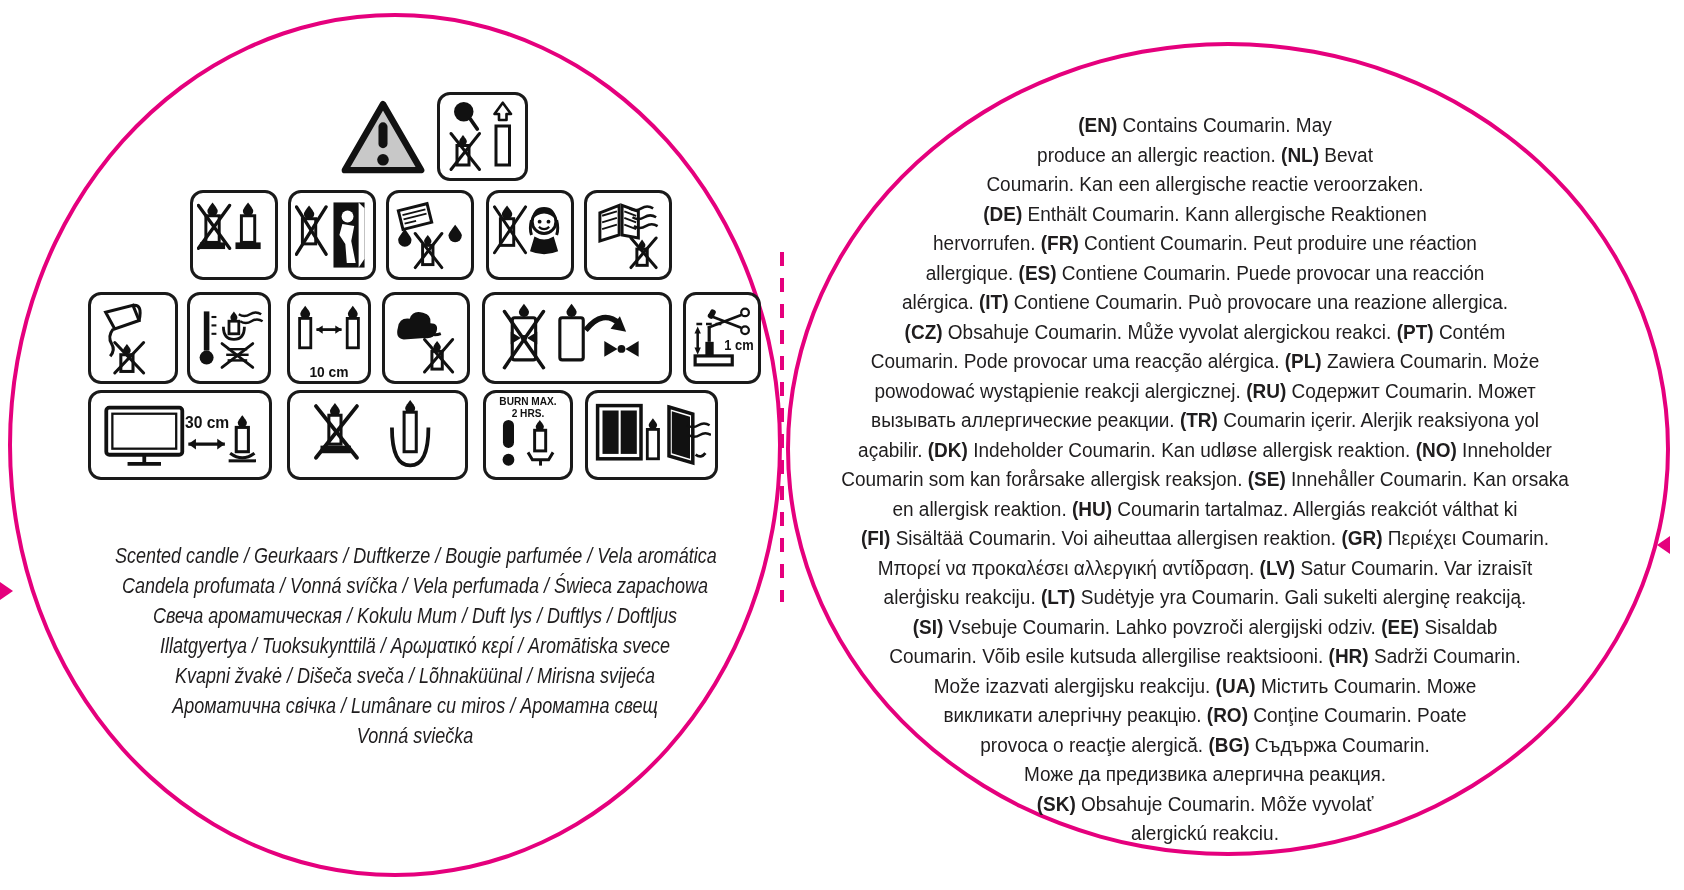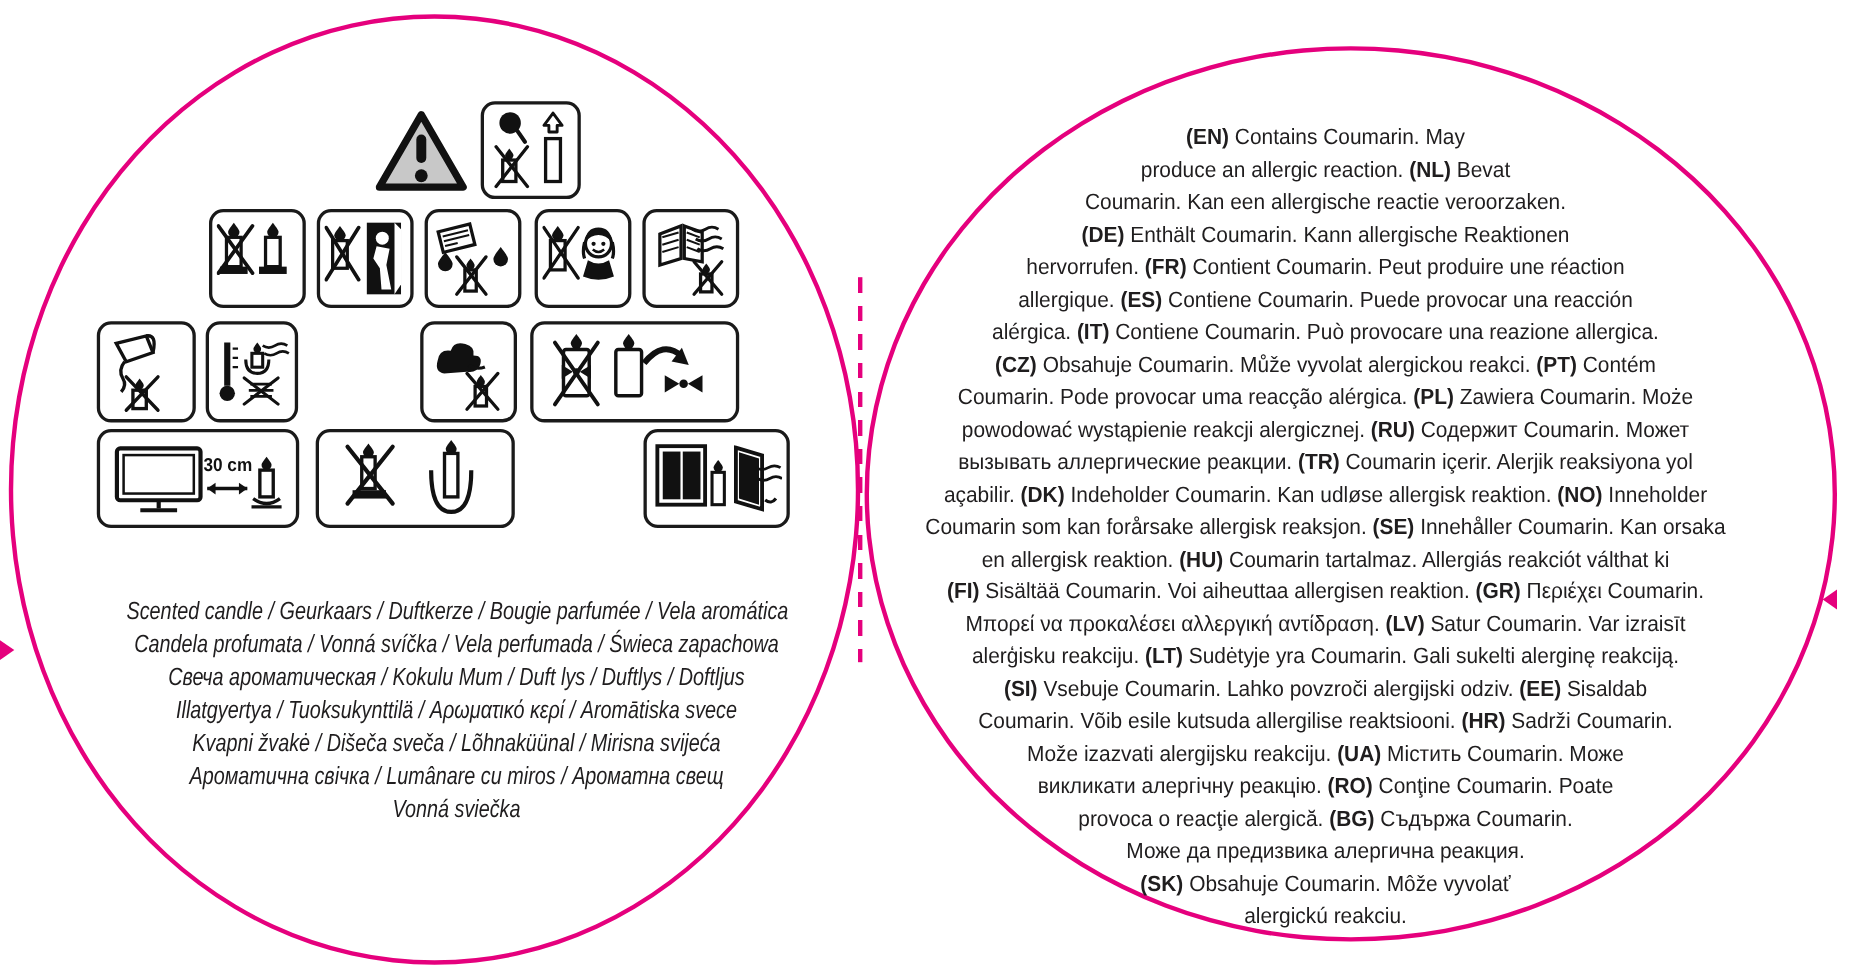--- a/index.html
+++ b/index.html
@@ -168,20 +168,34 @@
           <path d="M42 34 Q42 52 57 52 Q72 52 72 34" fill="none" stroke="#111" stroke-width="4"></path>
           <path d="M64 16 q8 5 16 0 q8 -5 16 0" fill="none" stroke="#111" stroke-width="3.5"></path>
           <path d="M66 26 q8 5 16 0 q8 -5 16 0" fill="none" stroke="#111" stroke-width="3.5"></path>
           <line x1="48" y1="66" x2="76" y2="66" stroke="#111" stroke-width="3.5"></line>
           <line x1="46" y1="74" x2="78" y2="74" stroke="#111" stroke-width="3.5"></line>
           <line x1="48" y1="82" x2="76" y2="82" stroke="#111" stroke-width="3.5"></line>
           <line x1="40" y1="58" x2="84" y2="92" stroke="#111" stroke-width="4" stroke-linecap="round"></line>
           <line x1="84" y1="58" x2="40" y2="92" stroke="#111" stroke-width="4" stroke-linecap="round"></line>
         </svg></div>
   </div>
+  <div class="picto" style="left:287px;top:292px;width:84px;height:92px;">
+    <div class="slot" style="bottom:18px;"><svg viewBox="0 0 100 84" preserveAspectRatio="xMidYMid meet" xmlns="http://www.w3.org/2000/svg">
+          <path d="M16 6 C21.32 13 23 15.520000000000001 23 17.479999999999997 A7 7 0 0 1 9 17.479999999999997 C9 15.520000000000001 10.68 13 16 6Z" fill="#111"></path>
+          <line x1="16" y1="20" x2="16" y2="24" stroke="#111" stroke-width="2.5"></line>
+          <rect x="8" y="24" width="16" height="42" fill="none" stroke="#111" stroke-width="4"></rect>
+          <path d="M84 6 C89.32 13 91 15.520000000000001 91 17.479999999999997 A7 7 0 0 1 77 17.479999999999997 C77 15.520000000000001 78.68 13 84 6Z" fill="#111"></path>
+          <line x1="84" y1="20" x2="84" y2="24" stroke="#111" stroke-width="2.5"></line>
+          <rect x="76" y="24" width="16" height="42" fill="none" stroke="#111" stroke-width="4"></rect>
+          <line x1="32" y1="40" x2="68" y2="40" stroke="#111" stroke-width="4"></line>
+          <path d="M32 40 L41 34 V46Z" fill="#111"></path>
+          <path d="M68 40 L59 34 V46Z" fill="#111"></path>
+        </svg></div>
+    <div class="plabel" id="lbl-10cm">10 cm</div>
+  </div>
   <div class="picto" style="left:382px;top:292px;width:88px;height:92px;">
     <div class="slot"><svg viewBox="0 0 100 100" preserveAspectRatio="xMidYMid meet" xmlns="http://www.w3.org/2000/svg">
           <path d="M12 36 Q14 22 28 24 Q32 12 46 16 Q58 19 56 30 Q68 30 64 42 Q60 52 48 50 L20 52 Q8 50 12 36Z" fill="#111"></path>
           <path d="M50 42 q10 6 20 2" fill="none" stroke="#111" stroke-width="4"></path>
           <path d="M65 54 C68.8 59 70 60.8 70 62.2 A5 5 0 0 1 60 62.2 C60 60.8 61.2 59 65 54Z" fill="#111"></path>
           <line x1="65" y1="64" x2="65" y2="68" stroke="#111" stroke-width="2.5"></line>
           <rect x="58" y="68" width="14" height="24" fill="none" stroke="#111" stroke-width="4"></rect>
           <line x1="48" y1="52" x2="86" y2="96" stroke="#111" stroke-width="4" stroke-linecap="round"></line>
           <line x1="86" y1="52" x2="48" y2="96" stroke="#111" stroke-width="4" stroke-linecap="round"></line>
         </svg></div>
@@ -197,20 +211,37 @@
           <line x1="52" y1="16" x2="2" y2="88" stroke="#111" stroke-width="4.5" stroke-linecap="round"></line>
           <path d="M88 6 C92.94 12.5 94.5 14.84 94.5 16.66 A6.5 6.5 0 0 1 81.5 16.66 C81.5 14.84 83.06 12.5 88 6Z" fill="#111"></path>
           <rect x="73" y="24" width="30" height="54" rx="3" fill="none" stroke="#111" stroke-width="4"></rect>
           <path d="M106 40 Q128 12 150 32" fill="none" stroke="#111" stroke-width="7"></path>
           <path d="M150 22 L158 42 L138 38Z" fill="#111"></path>
           <circle cx="152" cy="64" r="5" fill="#111"></circle>
           <path d="M147 64 L130 54 V74Z" fill="#111"></path>
           <path d="M157 64 L174 54 V74Z" fill="#111"></path>
         </svg></div>
   </div>
+  <div class="picto" style="left:683px;top:292px;width:78px;height:92px;">
+    <div class="slot"><svg viewBox="0 0 100 100" preserveAspectRatio="xMidYMid meet" xmlns="http://www.w3.org/2000/svg">
+          <line x1="10" y1="28" x2="52" y2="28" stroke="#111" stroke-width="4" stroke-dasharray="9 6"></line>
+          <rect x="30" y="5" width="9" height="15" rx="4" transform="rotate(28 34 12)" fill="#111"></rect>
+          <line x1="28" y1="14" x2="80" y2="34" stroke="#111" stroke-width="4"></line>
+          <line x1="28" y1="34" x2="80" y2="14" stroke="#111" stroke-width="4"></line>
+          <circle cx="86" cy="38" r="6" fill="none" stroke="#111" stroke-width="3.5"></circle>
+          <circle cx="86" cy="10" r="6" fill="none" stroke="#111" stroke-width="3.5"></circle>
+          <line x1="30" y1="32" x2="30" y2="56" stroke="#111" stroke-width="5"></line>
+          <line x1="12" y1="40" x2="12" y2="68" stroke="#111" stroke-width="4"></line>
+          <path d="M12 32 L7 43 H17Z" fill="#111"></path>
+          <path d="M12 76 L7 65 H17Z" fill="#111"></path>
+          <rect x="24" y="56" width="13" height="22" fill="#111"></rect>
+          <rect x="8" y="78" width="58" height="14" fill="none" stroke="#111" stroke-width="5"></rect>
+        </svg></div>
+    <div class="plabel" id="lbl-1cm">1 cm</div>
+  </div>
 
   <div class="picto" style="left:88px;top:390px;width:184px;height:90px;text-align:right;">
     <div class="slot"><svg viewBox="0 0 210 100" preserveAspectRatio="xMidYMid meet" xmlns="http://www.w3.org/2000/svg">
           <rect x="8" y="14" width="100" height="62" rx="4" fill="none" stroke="#111" stroke-width="5"></rect>
           <rect x="16" y="22" width="84" height="46" fill="none" stroke="#111" stroke-width="3"></rect>
           <line x1="58" y1="76" x2="58" y2="86" stroke="#111" stroke-width="5"></line>
           <line x1="36" y1="88" x2="80" y2="88" stroke="#111" stroke-width="5"></line>
           <line x1="116" y1="62" x2="164" y2="62" stroke="#111" stroke-width="4"></line>
           <path d="M116 62 L126 55 V69Z" fill="#111"></path>
           <path d="M164 62 L154 55 V69Z" fill="#111"></path>
@@ -225,20 +256,32 @@
     <div class="slot"><svg viewBox="0 0 170 100" preserveAspectRatio="xMidYMid meet" xmlns="http://www.w3.org/2000/svg">
           <path d="M29 8 C33.94 14.5 35.5 16.84 35.5 18.66 A6.5 6.5 0 0 1 22.5 18.66 C22.5 16.84 24.06 14.5 29 8Z" fill="#111"></path>
           <rect x="21" y="24" width="16" height="38" fill="none" stroke="#111" stroke-width="4"></rect>
           <rect x="10" y="64" width="40" height="10" fill="#111"></rect>
           <line x1="4" y1="12" x2="58" y2="80" stroke="#111" stroke-width="5" stroke-linecap="round"></line>
           <line x1="58" y1="12" x2="4" y2="80" stroke="#111" stroke-width="5" stroke-linecap="round"></line>
           <path d="M128 4 C132.94 10.5 134.5 12.84 134.5 14.66 A6.5 6.5 0 0 1 121.5 14.66 C121.5 12.84 123.06 10.5 128 4Z" fill="#111"></path>
           <rect x="120" y="20" width="16" height="52" fill="none" stroke="#111" stroke-width="4"></rect>
           <path d="M104 40 Q104 90 128 90 Q152 90 152 40" fill="none" stroke="#111" stroke-width="5"></path>
         </svg></div>
+  </div>
+  <div class="picto" style="left:483px;top:390px;width:90px;height:90px;">
+    <div class="slot" style="top:24px;"><svg viewBox="0 0 100 76" preserveAspectRatio="xMidYMid meet" xmlns="http://www.w3.org/2000/svg">
+          <rect x="16" y="4" width="15" height="38" rx="7.5" fill="#111"></rect>
+          <circle cx="23.5" cy="58" r="8" fill="#111"></circle>
+          <path d="M66 4 C70.18 9.5 71.5 11.48 71.5 13.02 A5.5 5.5 0 0 1 60.5 13.02 C60.5 11.48 61.82 9.5 66 4Z" fill="#111"></path>
+          <rect x="59" y="18" width="15" height="28" fill="none" stroke="#111" stroke-width="4"></rect>
+          <path d="M50 48 L56 58 H78 L84 48" fill="none" stroke="#111" stroke-width="4"></path>
+          <line x1="67" y1="58" x2="67" y2="66" stroke="#111" stroke-width="4"></line>
+        </svg></div>
+    <div class="plabel" id="lbl-burn1">BURN MAX.</div>
+    <div class="plabel" id="lbl-burn2">2 HRS.</div>
   </div>
   <div class="picto" style="left:585px;top:390px;width:133px;height:90px;">
     <div class="slot"><svg viewBox="0 0 170 100" preserveAspectRatio="xMidYMid meet" xmlns="http://www.w3.org/2000/svg">
           <rect x="8" y="8" width="62" height="76" fill="none" stroke="#111" stroke-width="5"></rect>
           <rect x="15" y="15" width="23" height="62" fill="#111"></rect>
           <rect x="41" y="15" width="23" height="62" fill="#111"></rect>
           <path d="M87 26 C91.56 32 93 34.16 93 35.84 A6 6 0 0 1 81 35.84 C81 34.16 82.44 32 87 26Z" fill="#111"></path>
           <rect x="79" y="42" width="16" height="42" fill="none" stroke="#111" stroke-width="4"></rect>
           <path d="M110 10 L144 20 L144 90 L110 80Z" fill="none" stroke="#111" stroke-width="5"></path>
           <path d="M114 16 L140 24 L140 84 L114 76Z" fill="#111"></path>

